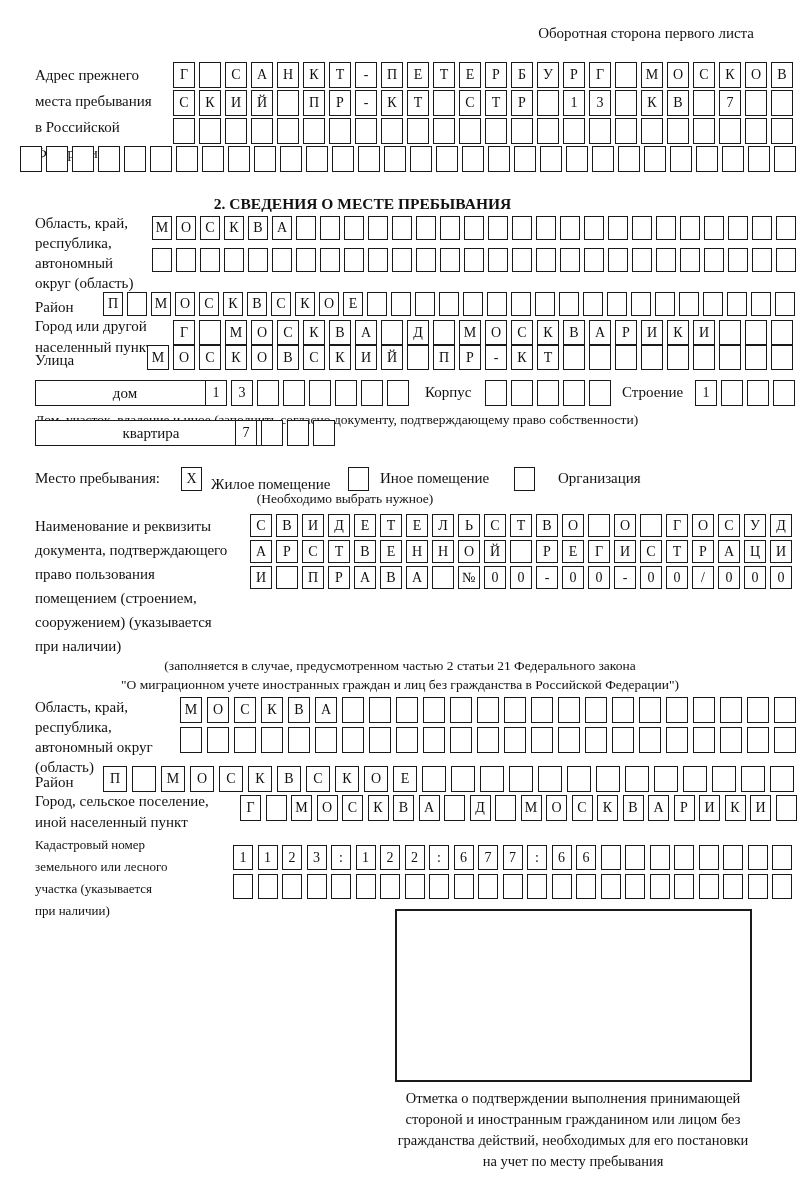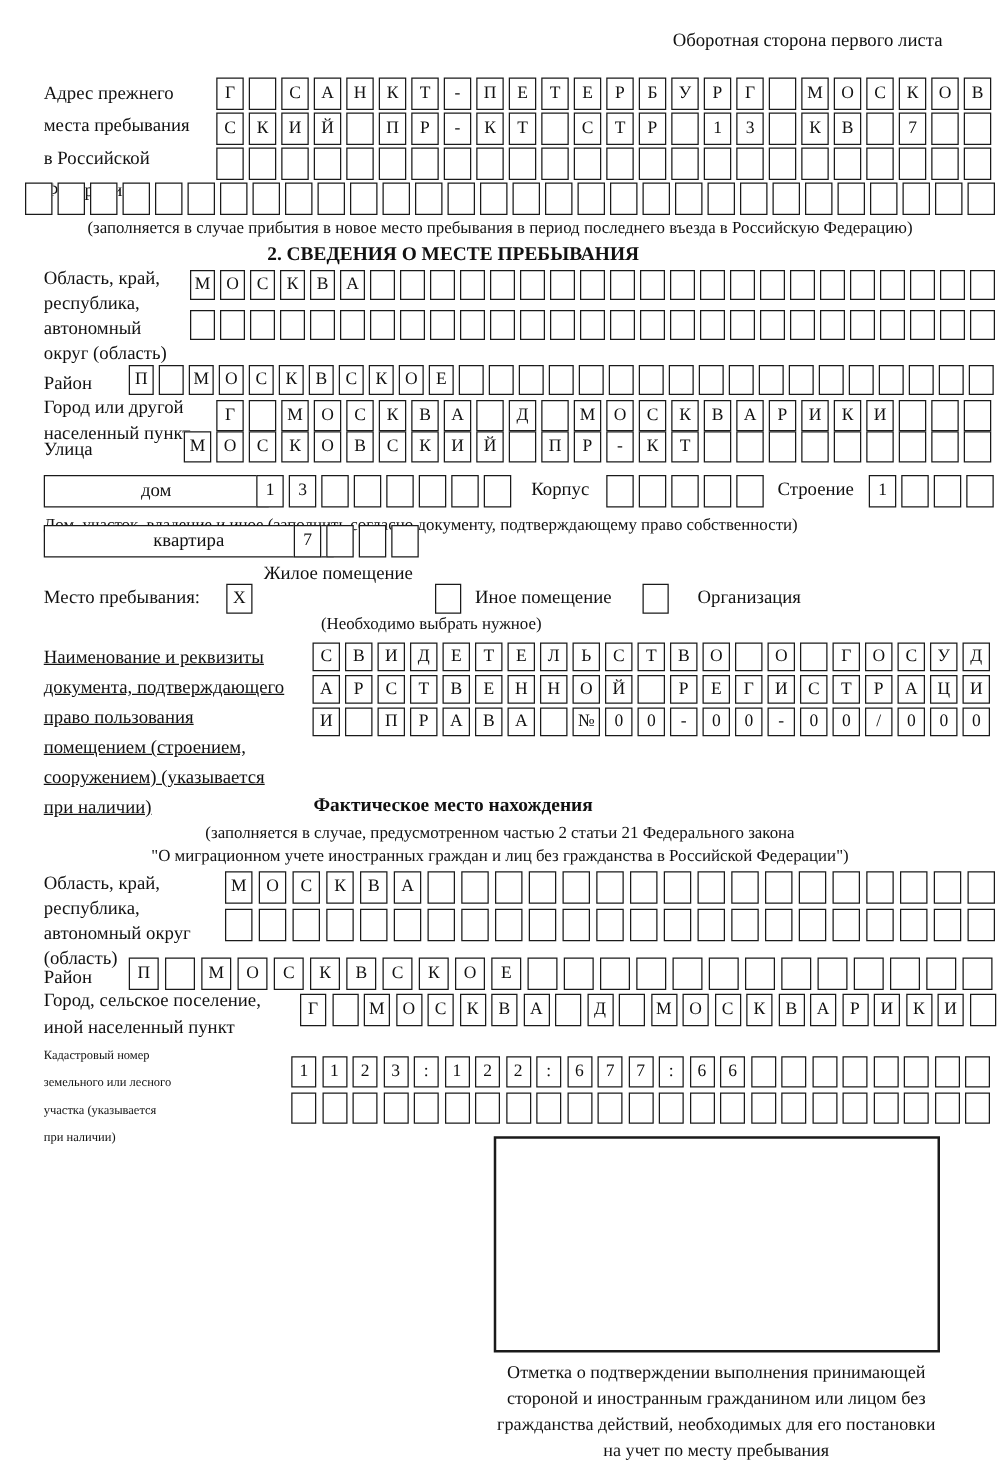--- a/index.html
+++ b/index.html
@@ -148,21 +148,20 @@
       <span class="cell"></span>
       <span class="cell"></span>
       <span class="cell"></span>
       <span class="cell"></span>
       <span class="cell"></span>
       <span class="cell"></span>
       <span class="cell"></span>
       <span class="cell"></span>
       <span class="cell"></span>
     </div>
-  <div class="note" style="top:174px;">(заполняется в случае прибытия в новое место пребывания в период последнего въезда в Российскую Федерацию)</div>
 
   <div class="title" style="top:195px;">2. СВЕДЕНИЯ О МЕСТЕ ПРЕБЫВАНИЯ</div>
 
   <div class="lbl" style="left:35px;top:213px;line-height:20px;">Область, край,
 республика,
 автономный
 округ (область)</div>
   <div class="cellrow r-s2" style="left:152px;top:216px;">
       <span class="cell">М</span>
       <span class="cell">О</span>
@@ -348,28 +347,28 @@
     </div>
   <div class="cellrow r-house" style="left:235px;top:420px;">
       <span class="cell">7</span>
       <span class="cell"></span>
       <span class="cell"></span>
       <span class="cell"></span>
     </div>
 
   <div class="inline-lbl" style="left:35px;top:470px;">Место пребывания:</div>
   <div class="cbx" style="left:181px;top:467px;">X</div>
-  <div class="inline-lbl" style="left:211px;top:451px;">Жилое помещение</div>
+  <div class="inline-lbl" style="left:211px;top:476px;">Жилое помещение</div>
   <div class="cbx" style="left:348px;top:467px;"></div>
   <div class="inline-lbl" style="left:380px;top:470px;">Иное помещение</div>
   <div class="cbx" style="left:514px;top:467px;"></div>
   <div class="inline-lbl" style="left:558px;top:470px;">Организация</div>
   <div style="position:absolute;left:230px;top:491px;width:230px;text-align:center;font-size:13.5px;">(Необходимо выбрать нужное)</div>
 
-  <div class="lbl" style="left:35px;top:514px;line-height:24px;text-decoration:underline;">Наименование и реквизиты
+  <div class="lbl" style="left:35px;top:514px;line-height:24px;">Наименование и реквизиты
 документа, подтверждающего
 право пользования
 помещением (строением,
 сооружением) (указывается
 при наличии)</div>
   <div class="cellrow r-doc" style="left:250px;top:514px;">
       <span class="cell">С</span>
       <span class="cell">В</span>
       <span class="cell">И</span>
       <span class="cell">Д</span>
@@ -431,21 +430,20 @@
       <span class="cell">0</span>
       <span class="cell">-</span>
       <span class="cell">0</span>
       <span class="cell">0</span>
       <span class="cell">/</span>
       <span class="cell">0</span>
       <span class="cell">0</span>
       <span class="cell">0</span>
     </div>
 
-  <div class="title" style="top:636px;">Фактическое место нахождения</div>
   <div class="note" style="top:658px;">(заполняется в случае, предусмотренном частью 2 статьи 21 Федерального закона</div>
   <div class="note" style="top:677px;">"О миграционном учете иностранных граждан и лиц без гражданства в Российской Федерации")</div>
 
   <div class="lbl" style="left:35px;top:697px;line-height:20px;">Область, край,
 республика,
 автономный округ
 (область)</div>
   <div class="cellrow r-low" style="left:180px;top:697px;">
       <span class="cell">М</span>
       <span class="cell">О</span>
@@ -545,21 +543,21 @@
       <span class="cell">К</span>
       <span class="cell">В</span>
       <span class="cell">А</span>
       <span class="cell">Р</span>
       <span class="cell">И</span>
       <span class="cell">К</span>
       <span class="cell">И</span>
       <span class="cell"></span>
     </div>
 
-  <div class="lbl" style="left:35px;top:834px;line-height:22px;font-size:10px;">Кадастровый номер
+  <div class="lbl" style="left:35px;top:834px;line-height:22px;font-size:13px;">Кадастровый номер
 земельного или лесного
 участка (указывается
 при наличии)</div>
   <div class="cellrow r-cad" style="left:233px;top:845px;">
       <span class="cell">1</span>
       <span class="cell">1</span>
       <span class="cell">2</span>
       <span class="cell">3</span>
       <span class="cell">:</span>
       <span class="cell">1</span>

